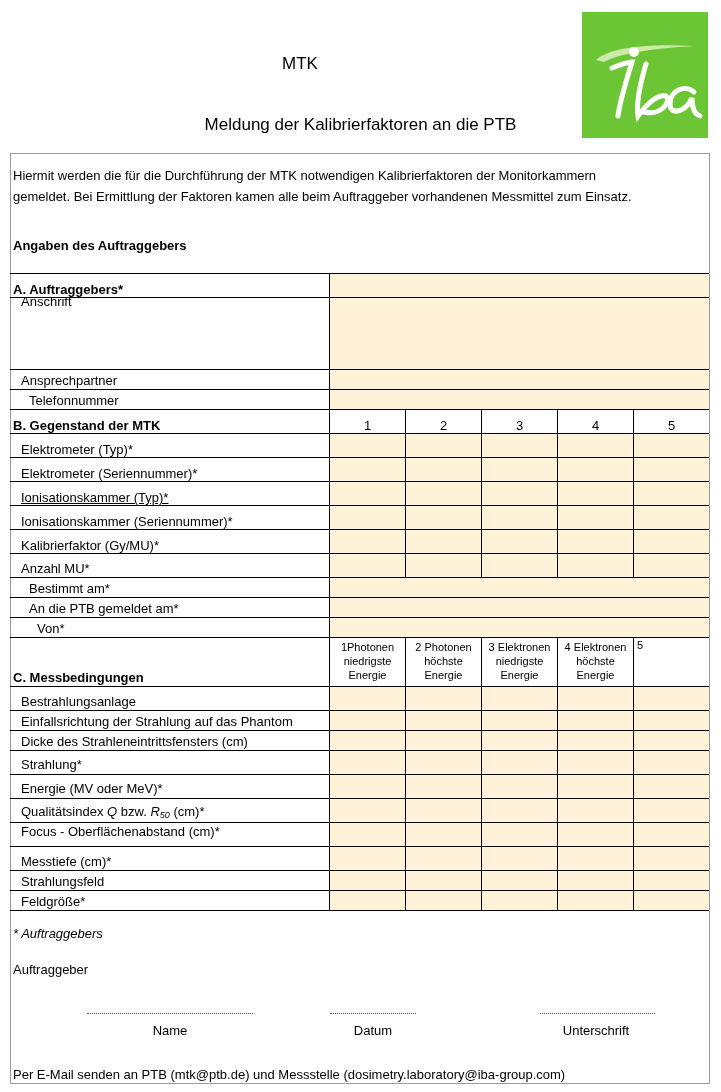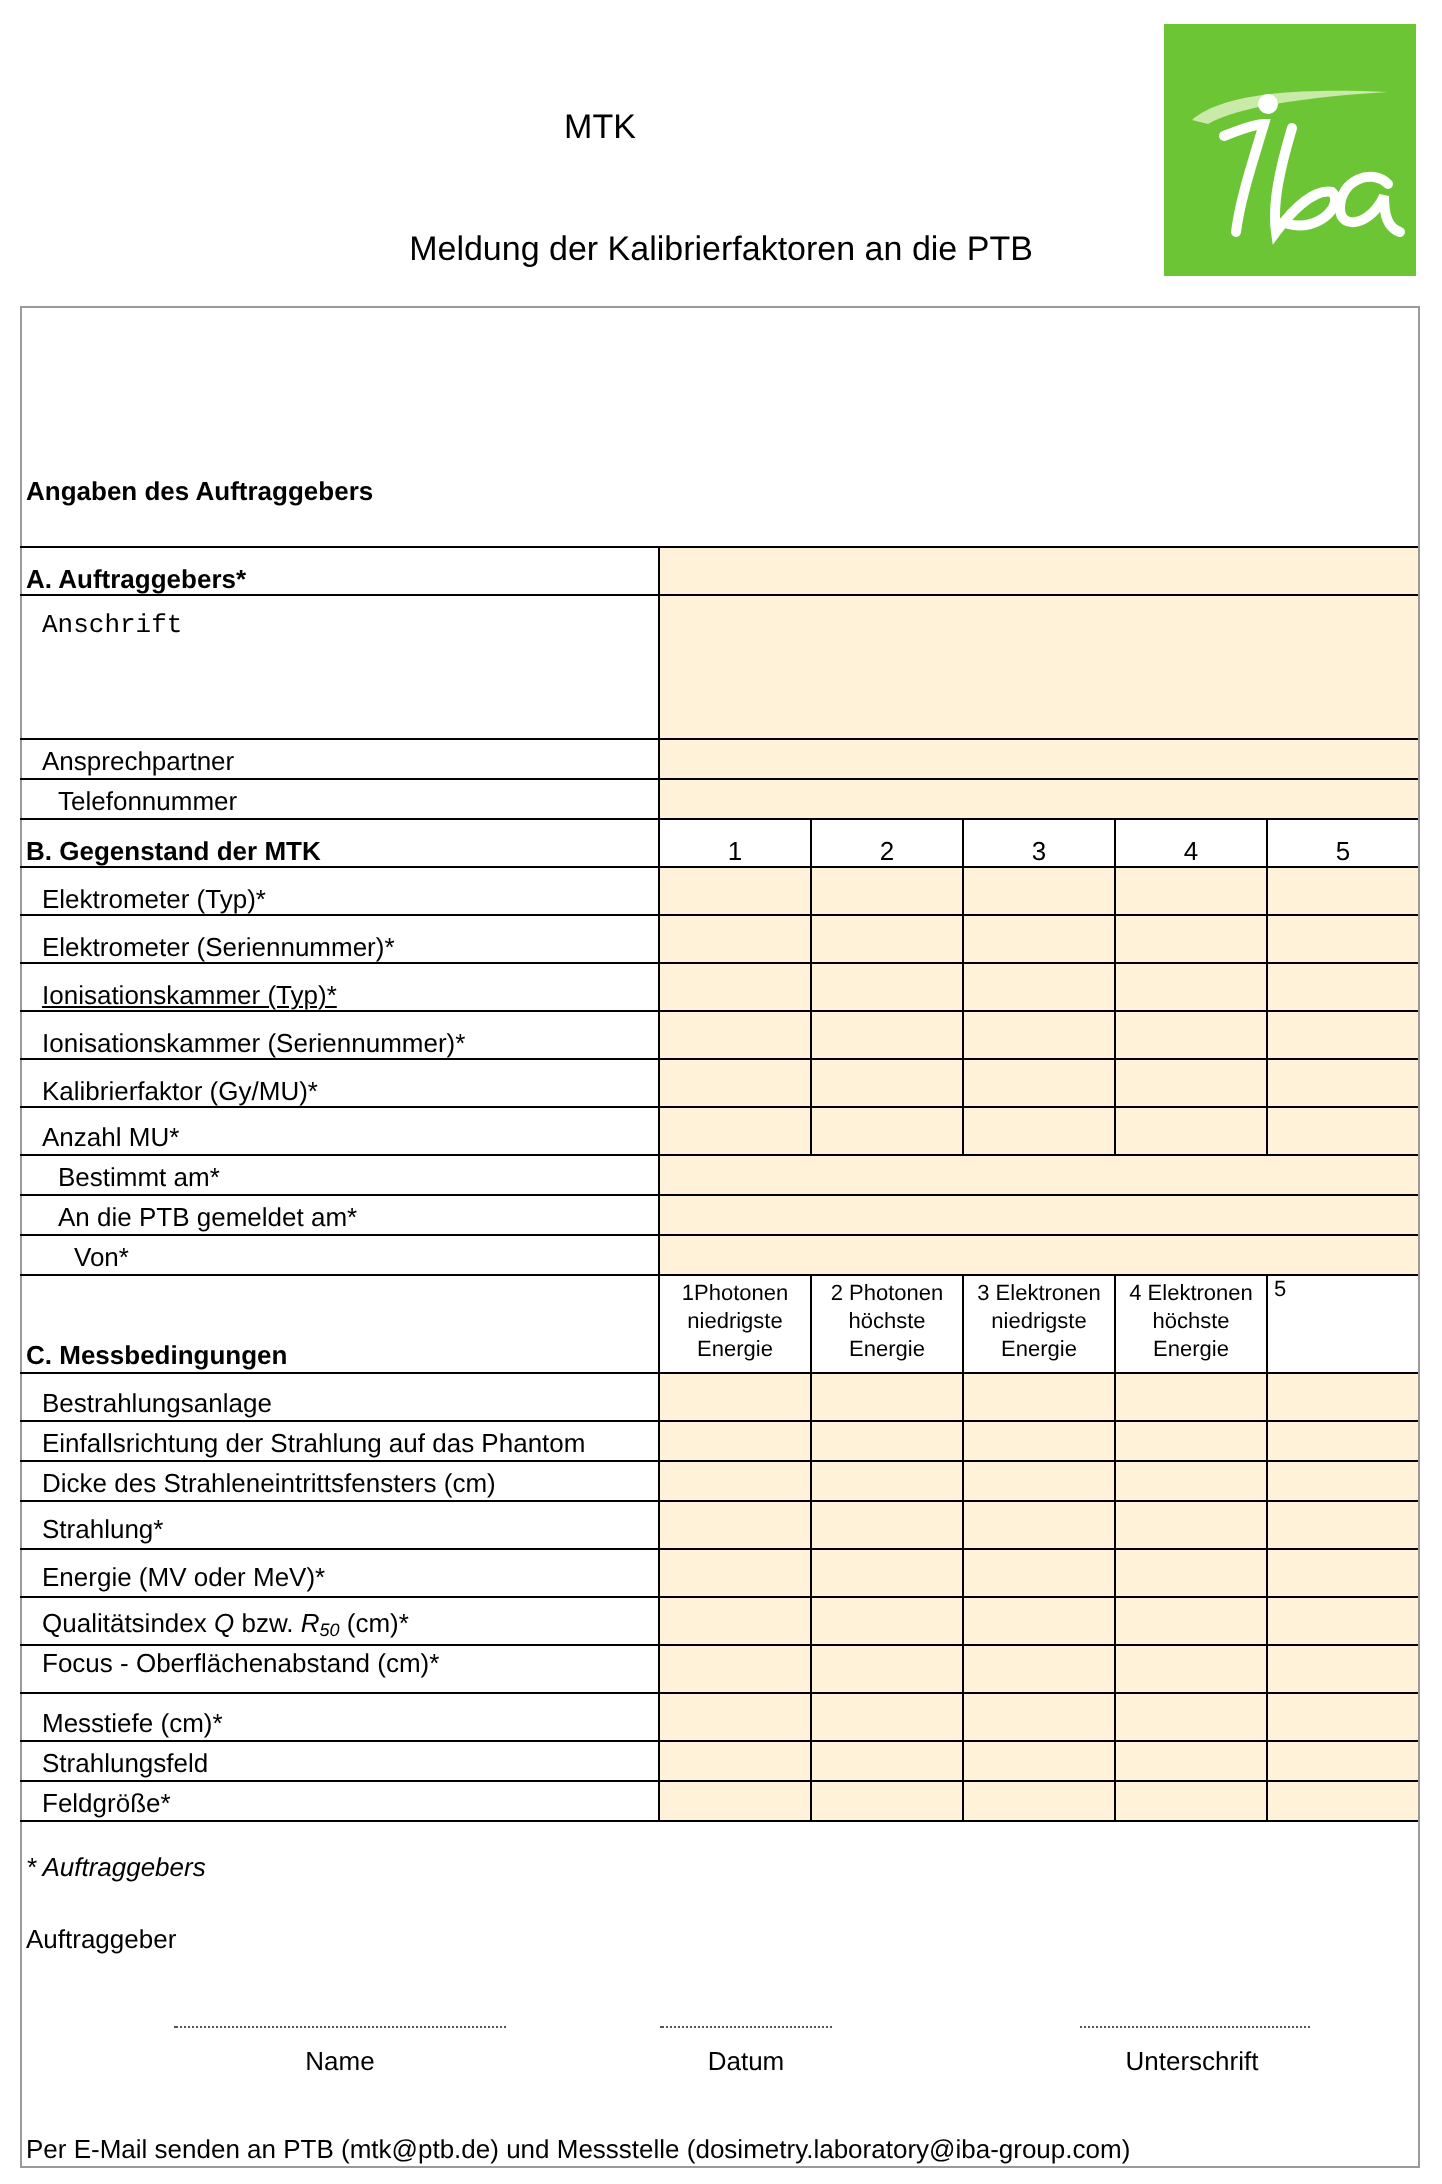--- a/index.html
+++ b/index.html
@@ -38,31 +38,33 @@
     <circle cx="52" cy="40" r="5" fill="#ffffff"></circle>
     <path d="M30 56 C 40 52, 46 50, 50 50 C 44 70, 38 88, 36 104" stroke="#fff" stroke-width="5" fill="none" stroke-linecap="round"></path>
     <path d="M64 52 C 58 72, 54 90, 56 104 C 62 96, 74 82, 84 84 C 90 90, 78 104, 62 100" stroke="#fff" stroke-width="5" fill="none" stroke-linecap="round"></path>
     <path d="M112 80 C 104 72, 88 78, 88 92 C 88 104, 104 100, 110 86 C 110 96, 112 102, 118 104" stroke="#fff" stroke-width="5" fill="none" stroke-linecap="round"></path>
   </svg>
 </div>
 
 <div class="abs sheet"></div>
 
 <div class="abs intro">
+  <div>Hiermit werden die für die Durchführung der MTK notwendigen Kalibrierfaktoren der Monitorkammern</div>
+  <div>gemeldet. Bei Ermittlung der Faktoren kamen alle beim Auftraggeber vorhandenen Messmittel zum Einsatz.</div>
 </div>
 <div class="abs section-head" style="left:13px;top:238px;">Angaben des Auftraggebers</div>
 
 <div class="cell fill" style="left:330px;top:274px;width:379px;height:135px;"></div>
 <div class="cell" style="left:330px;top:274px;width:379px;height:23px;"></div>
 <div class="cell" style="left:330px;top:298px;width:379px;height:71px;"></div>
 <div class="cell" style="left:330px;top:370px;width:379px;height:19px;"></div>
 <div class="cell" style="left:330px;top:390px;width:379px;height:19px;"></div>
 
 <div class="lbl section-head" style="left:13px;top:282px;">A. Auftraggebers*</div>
-<div class="lbl ind1" style="top:305px;font-family:Liberation Mono, monospace;">Anschrift</div>
+<div class="lbl ind1" style="top:294px;">Anschrift</div>
 <div class="lbl ind1" style="top:373px;">Ansprechpartner</div>
 <div class="lbl ind2" style="top:393px;">Telefonnummer</div>
 
 <div class="cell fill" style="left:330px;top:434px;width:379px;height:203px;"></div>
 <div class="lbl section-head" style="left:13px;top:418px;">B. Gegenstand der MTK</div>
 <div class="colnum" style="left:330px;top:418px;">1</div>
 <div class="colnum" style="left:406px;top:418px;">2</div>
 <div class="colnum" style="left:482px;top:418px;">3</div>
 <div class="colnum" style="left:558px;top:418px;">4</div>
 <div class="colnum" style="left:634px;top:418px;">5</div>

